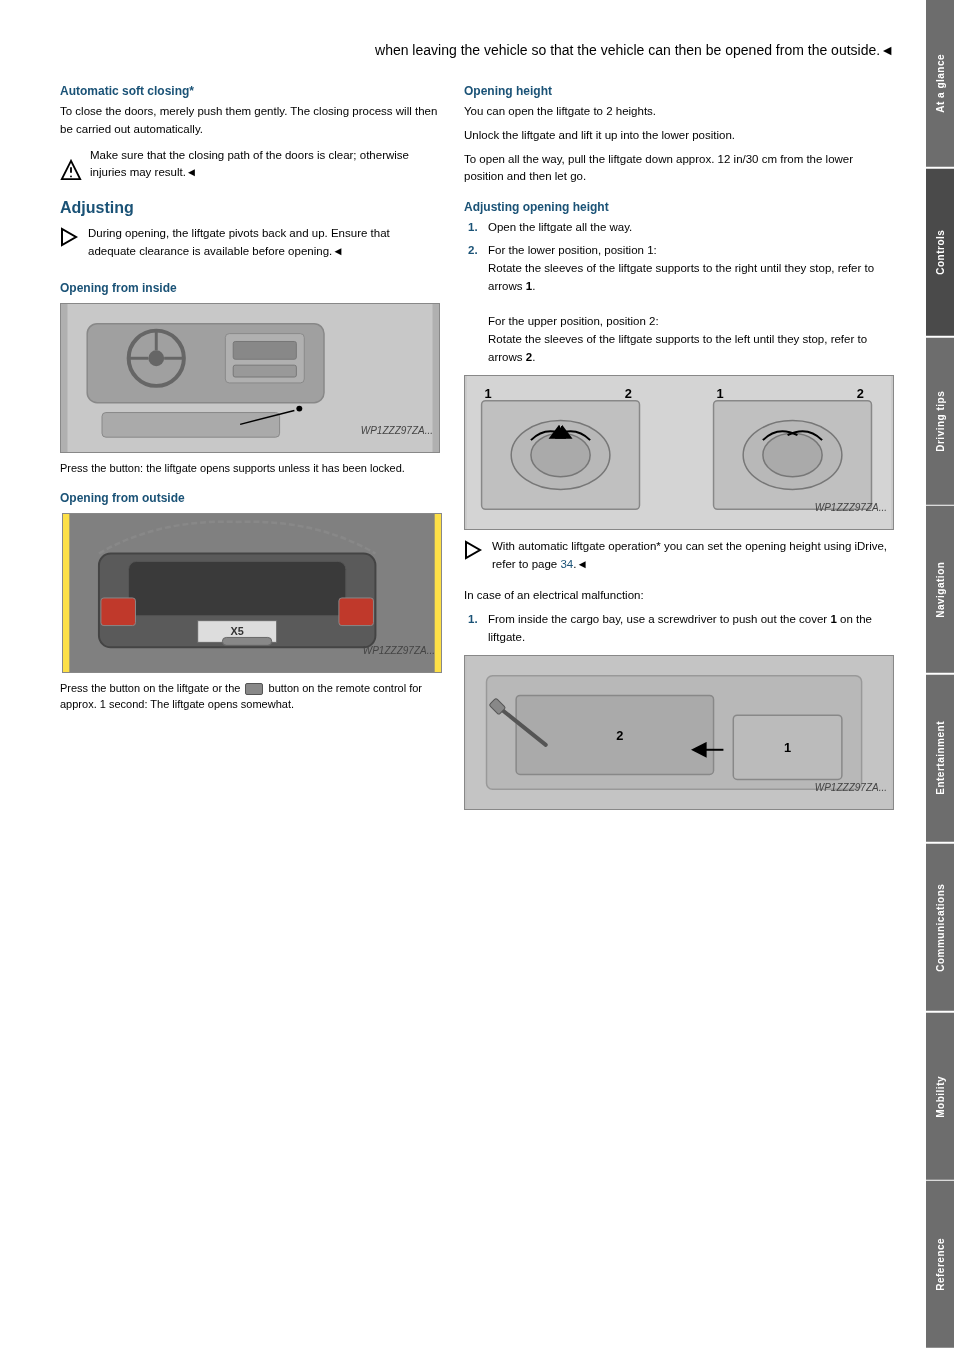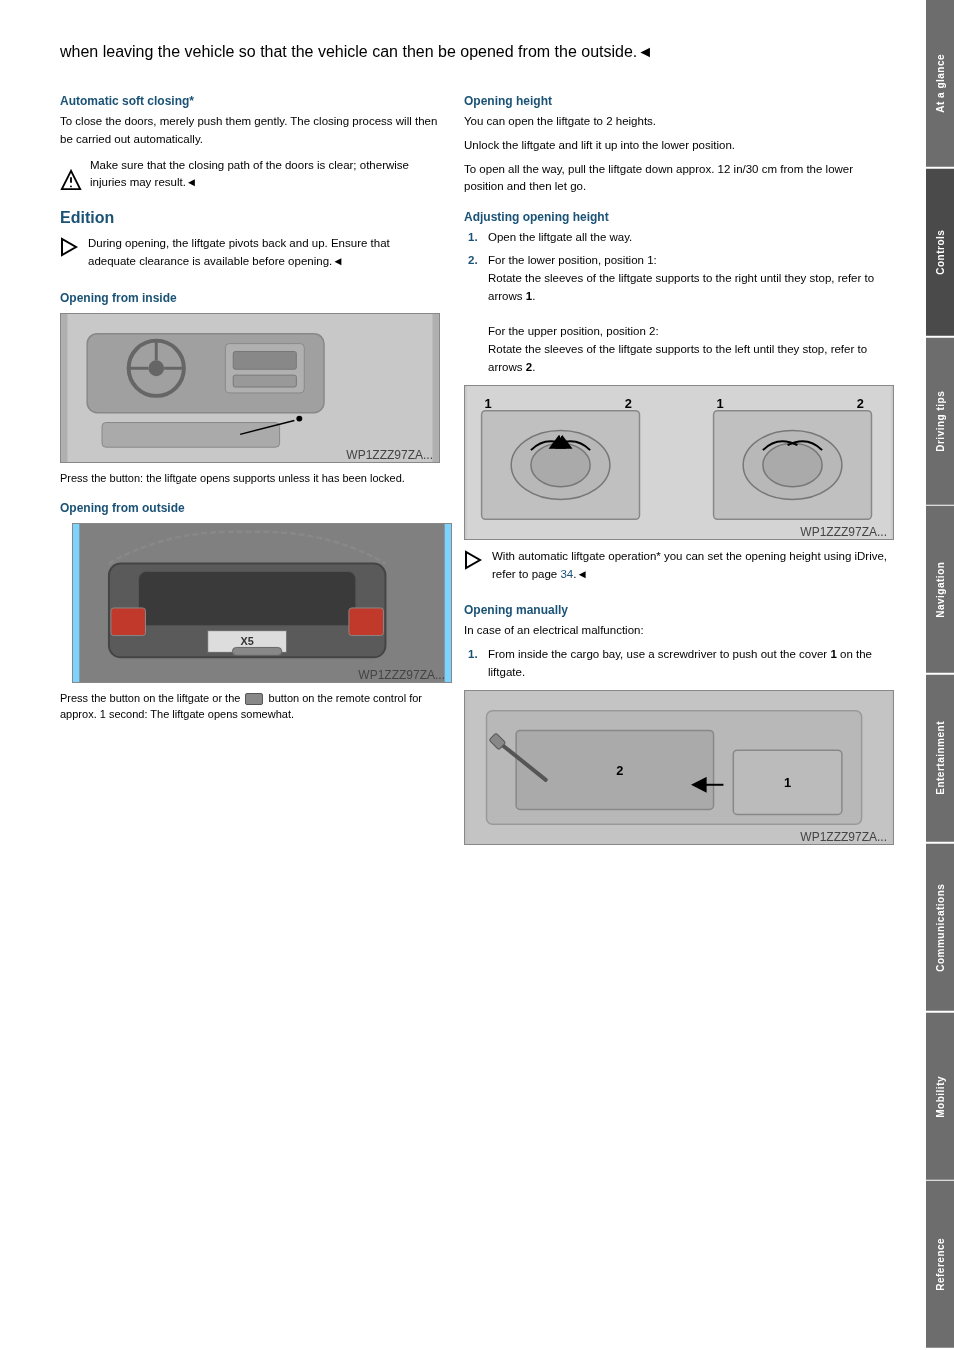--- a/index.html
+++ b/index.html
@@ -63,23 +63,24 @@
     .col-left {
       width: 380px;
       flex-shrink: 0;
     }
     .col-right {
       flex: 1;
     }
 
     
     .intro-text {
-      font-size: 16px;
+      font-size: 14px;
       line-height: 1.5;
-      margin-bottom: 16px;
+      margin-bottom: 9px;
+      text-align: right;
     }
 
     
     .section-title {
       font-size: 16px;
       font-weight: bold;
       color: #1a5276;
       margin-bottom: 8px;
       margin-top: 18px;
     }
@@ -176,25 +177,25 @@
       height: 150px;
       background: #b0b0b0;
       border: 1px solid #888;
       position: relative;
       overflow: hidden;
       margin: 8px 0;
     }
     .car-outside-img {
       width: 100%;
       height: 160px;
-      background: #7dd3fc;
+      background: #fde047;
       border: 1px solid #888;
       position: relative;
       overflow: hidden;
-      margin: 8px 12px;
+      margin: 8px 2px;
     }
     .liftgate-diagram-img {
       width: 100%;
       height: 155px;
       background: #c8c8c8;
       border: 1px solid #888;
       position: relative;
       overflow: hidden;
       margin: 8px 0;
     }
@@ -204,24 +205,25 @@
       background: #c0c0c0;
       border: 1px solid #888;
       position: relative;
       overflow: hidden;
       margin: 8px 0;
     }
 
     
     .img-watermark {
       position: absolute;
-      bottom: 0;
+      bottom: 16px;
       right: 6px;
-      font-size: 12px;
+      font-size: 10px;
       color: #444;
+      font-style: italic;
     }
 
     .bold-inline { font-weight: bold; }
     .link-text { color: #1a5276; text-decoration: none; }
   </style>
 </head>
 <body>
 
 <div class="page-wrapper">
 
@@ -251,21 +253,21 @@
 
         <div class="warning-box">
           <svg class="warning-icon" viewBox="0 0 24 24">
             <polygon points="12,2 2,22 22,22" fill="none" stroke="#000" stroke-width="2"></polygon>
             <line x1="12" y1="9" x2="12" y2="15" stroke="#000" stroke-width="2"></line>
             <circle cx="12" cy="19" r="1" fill="#000"></circle>
           </svg>
           <span class="warning-text">Make sure that the closing path of the doors is clear; otherwise injuries may result.◄</span>
         </div>
 
-        <div class="section-title">Edition</div>
+        <div class="section-title">Adjusting</div>
 
         <div class="note-box">
           <svg class="note-triangle" viewBox="0 0 20 20">
             <polygon points="2,2 2,18 16,10" fill="none" stroke="#000" stroke-width="2"></polygon>
           </svg>
           <span class="body-text">During opening, the liftgate pivots back and up. Ensure that adequate clearance is available before opening.◄</span>
         </div>
 
         <div class="subsection-title">Opening from inside</div>
 
@@ -393,21 +395,20 @@
         <div class="note-box">
           <svg class="note-triangle" viewBox="0 0 20 20">
             <polygon points="2,2 2,18 16,10" fill="none" stroke="#000" stroke-width="2"></polygon>
           </svg>
           <span class="body-text">
             <span>With automatic liftgate operation* you can set the opening height using iDrive, refer to page</span>
             <a class="link-text" href="#">34</a><span>.◄</span>
           </span>
         </div>
 
-        <div class="subsection-title">Opening manually</div>
         <p class="body-text">In case of an electrical malfunction:</p>
 
         <div class="ordered-list">
           <div class="list-item">
             <span class="list-num">1.</span>
             <span class="list-content">
               <span>From inside the cargo bay, use a screwdriver to push out the cover</span>
               <span class="bold-inline">1</span>
               <span>on the liftgate.</span>
             </span>

